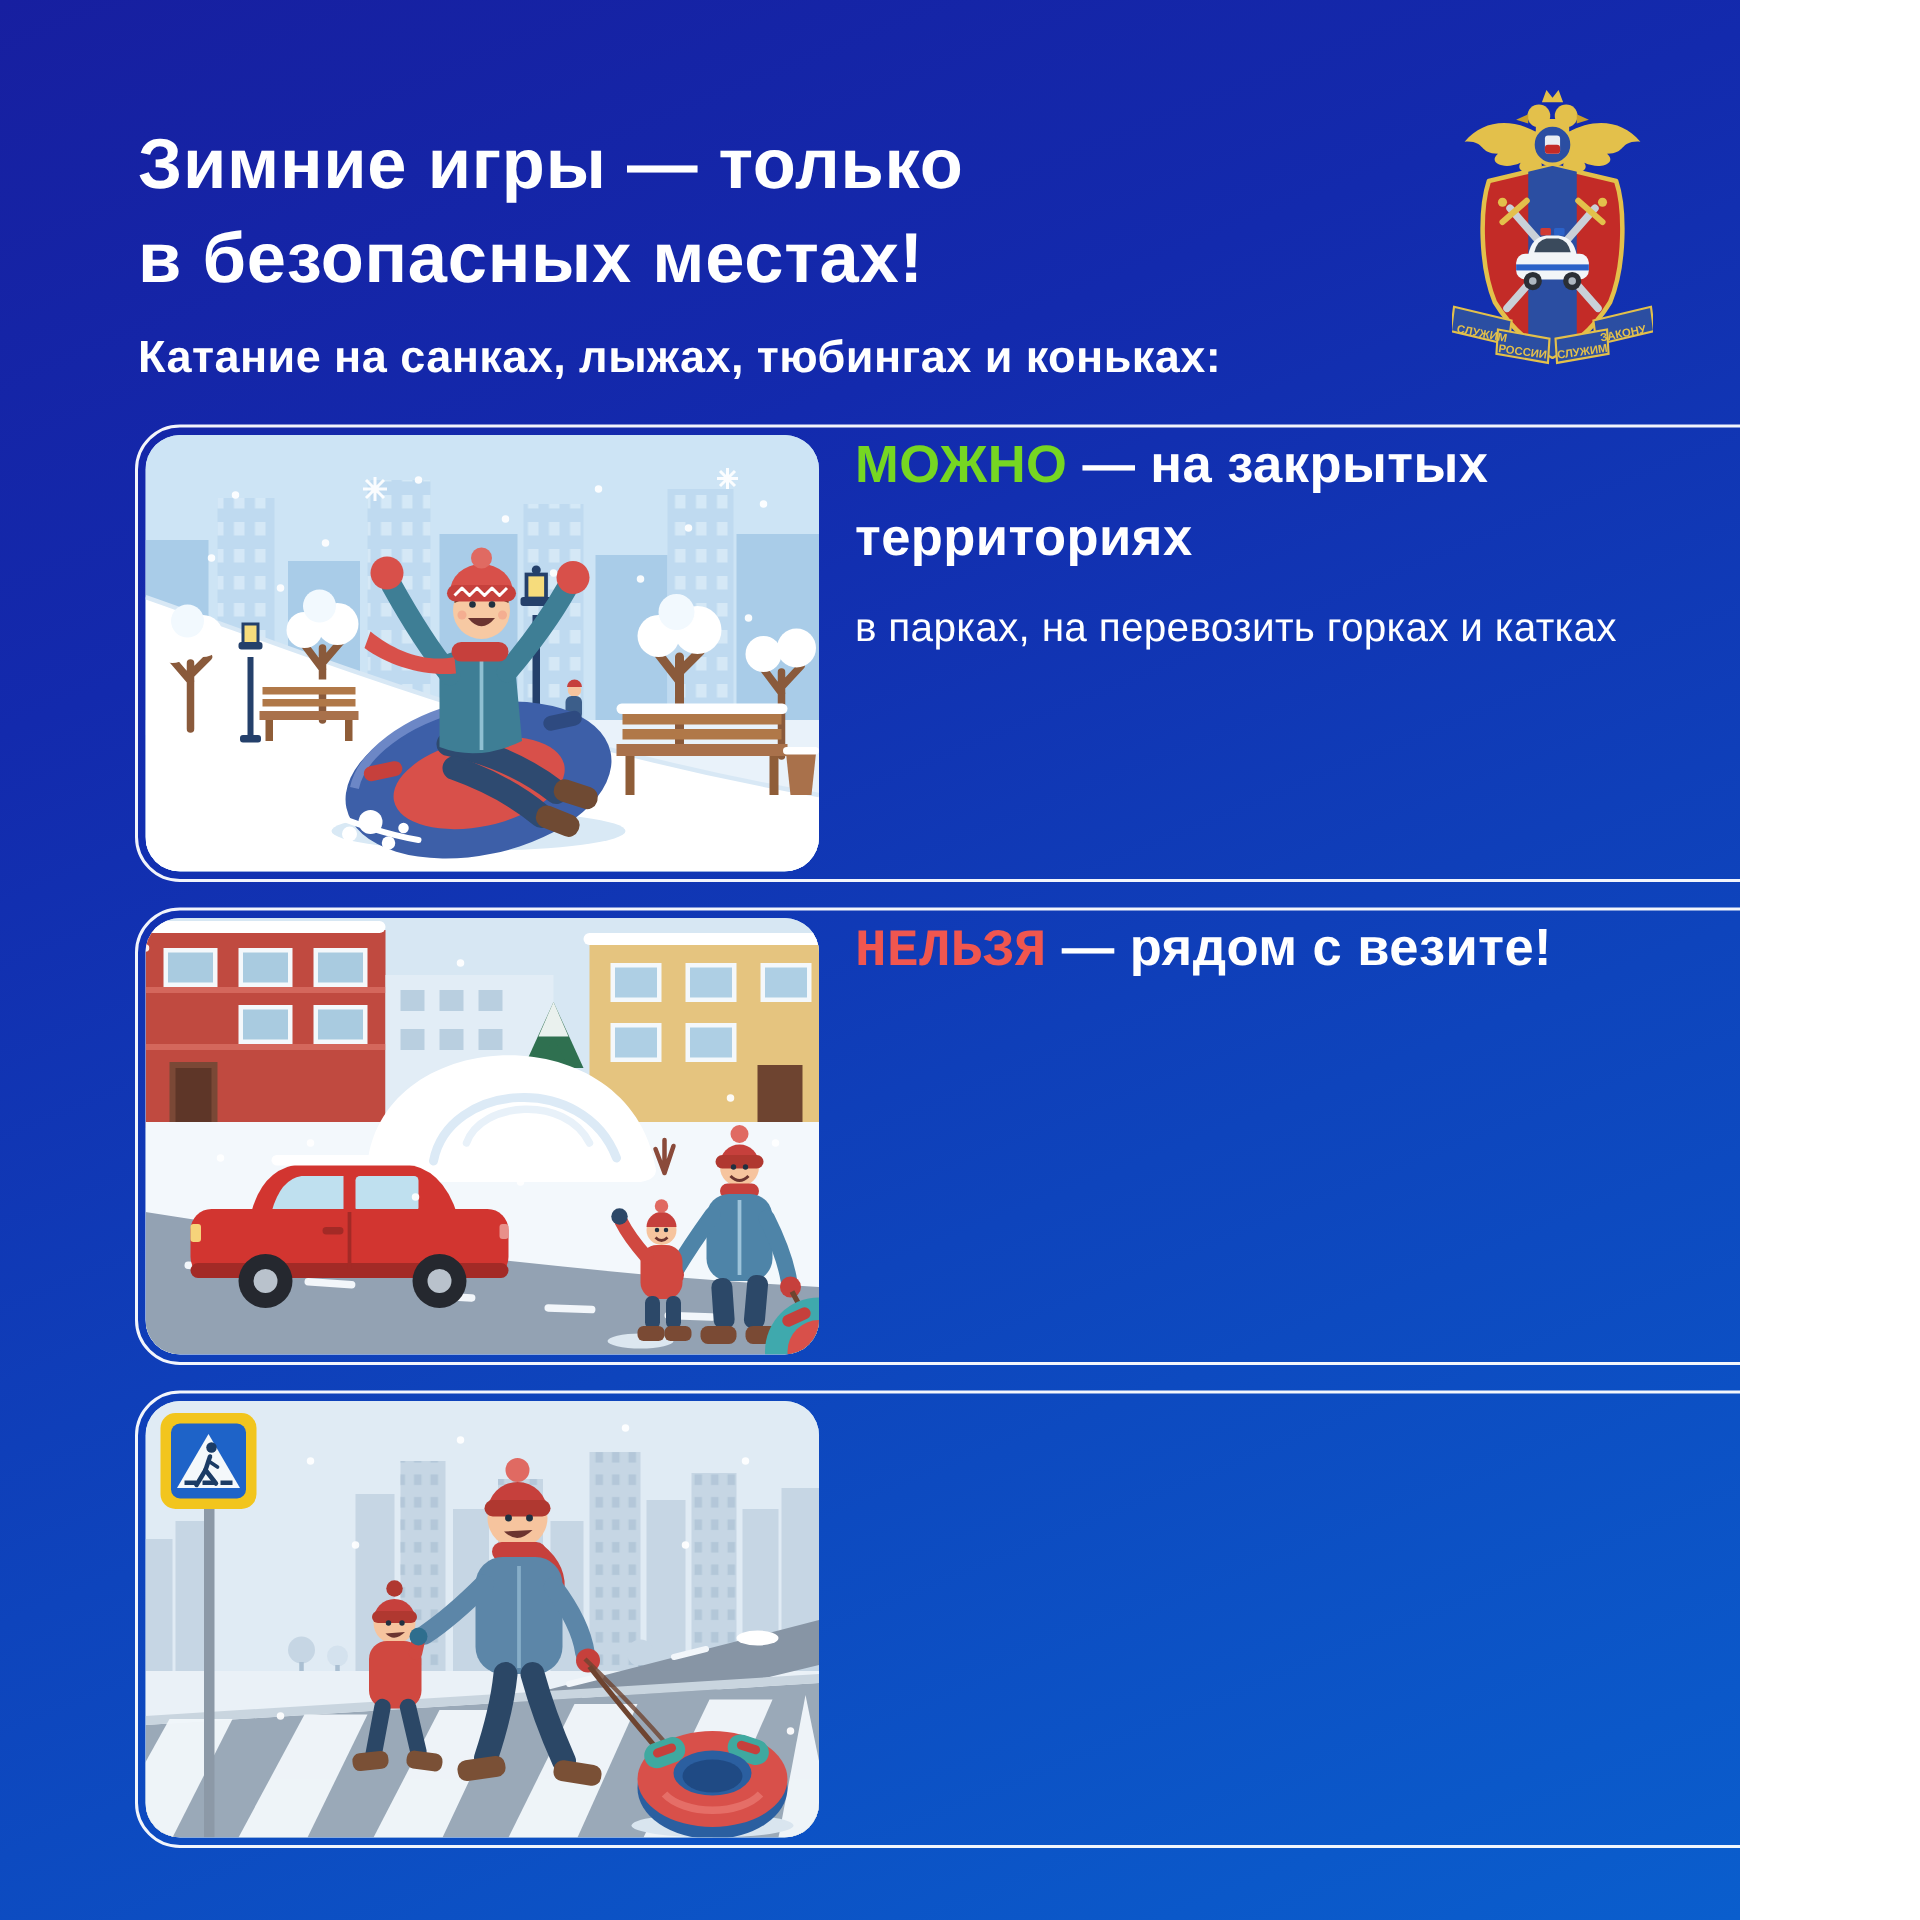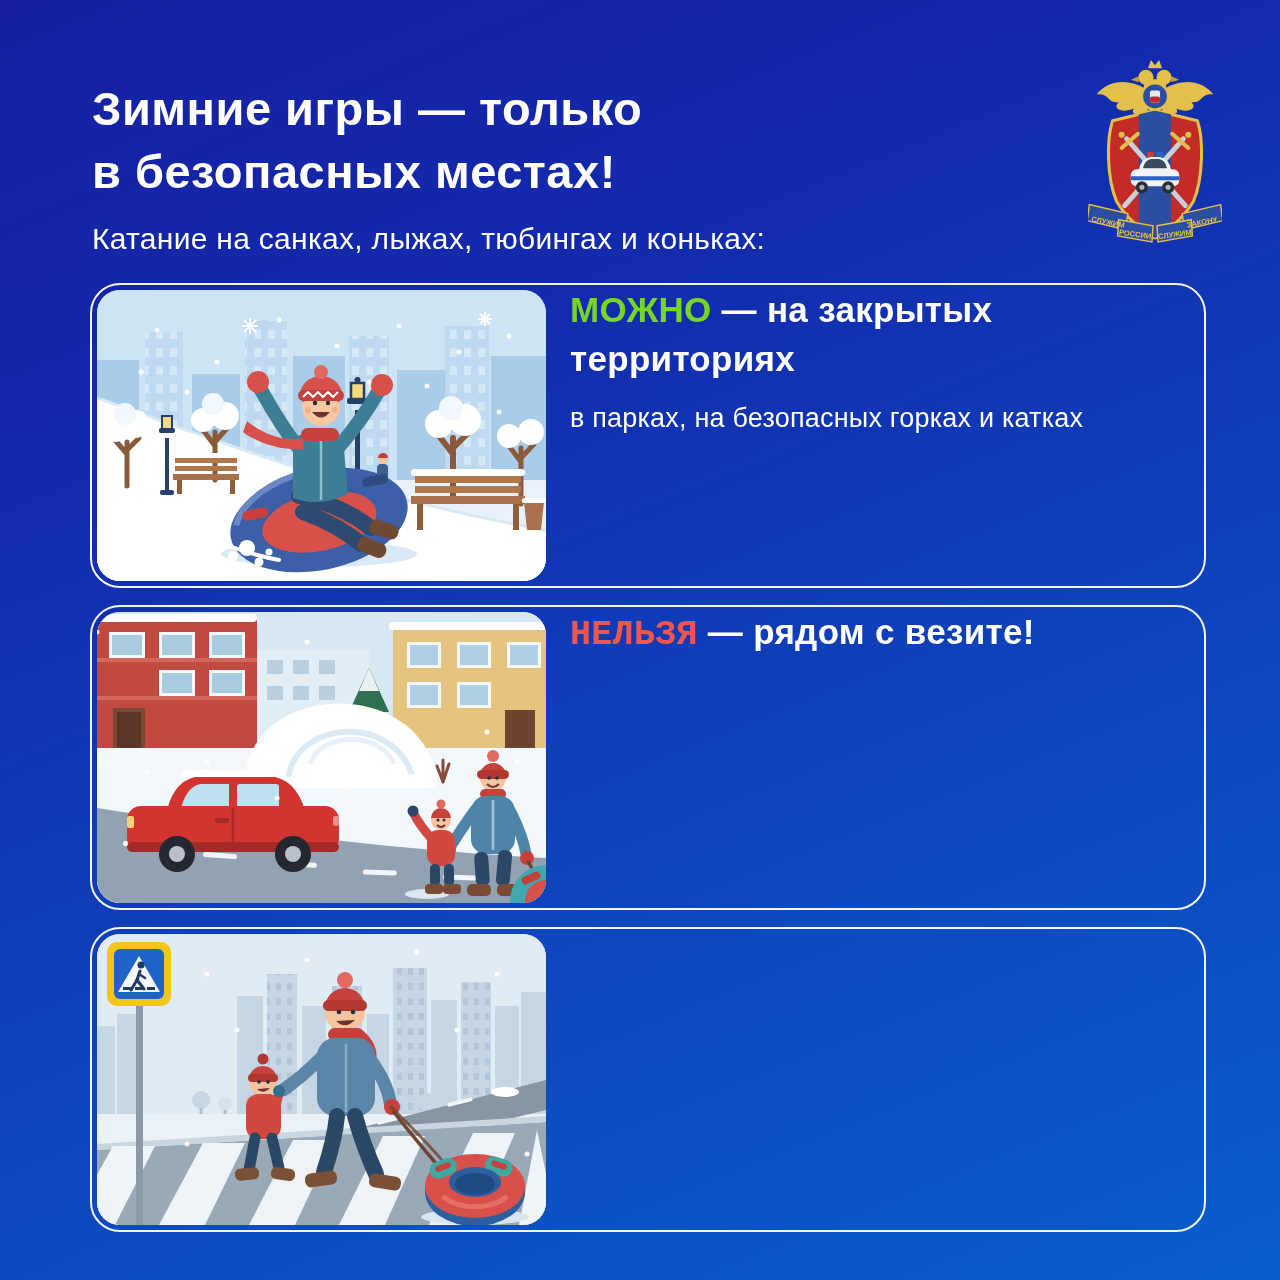--- a/index.html
+++ b/index.html
@@ -1,31 +1,31 @@
 <!DOCTYPE html>
 <html lang="ru"><head>
 <meta charset="utf-8">
 <style>
   html,body{margin:0;padding:0;}
   .page{
     position:relative;
-    width:1280px;height:1280px;
+    width:1160px;height:1280px;
     overflow:hidden;
     background:linear-gradient(158deg,#171FA0 0%,#132AAD 28%,#0E44BC 62%,#0A5ECD 100%);
     font-family:"Liberation Sans",sans-serif;
     color:#fff;
   }
   .page-title{
     position:absolute;left:92px;top:78px;
     font-size:47px;font-weight:800;line-height:1.34;letter-spacing:.5px;
     margin:0;color:#fff;
   }
   .page-subtitle{
     position:absolute;left:92px;top:222px;
-    font-size:30px;font-weight:400;letter-spacing:.3px;margin:0;color:#fff;
+    font-size:30px;font-weight:700;letter-spacing:.3px;margin:0;color:#fff;
   }
   .emblem{position:absolute;top:52px;right:58px;width:134px;height:198px;}
   .emblem svg{display:block;width:100%;height:100%;}
   .cards{
     position:absolute;left:90px;top:283px;width:1116px;
     display:flex;flex-direction:column;gap:17px;
   }
   .card{
     position:relative;height:305px;
     border:2px solid rgba(255,255,255,.95);
@@ -267,21 +267,21 @@
             <circle cx="402" cy="122" r="2.5"></circle>
               <circle cx="44" cy="82" r="2.5"></circle>
               <circle cx="272" cy="92" r="2.5"></circle>
             <path d="M153,28 L153,44 M145,36 L161,36 M147,30 L159,42 M159,30 L147,42" stroke="#FFF" stroke-width="2"></path>
             <path d="M388,22 L388,36 M381,29 L395,29 M383,24 L393,34 M393,24 L383,34" stroke="#FFF" stroke-width="2"></path>
           </g>
         </svg>
       </div>
       <div class="card-text">
         <h2 class="card-heading"><span class="hl-green">МОЖНО</span><span> — на закрытых территориях</span></h2>
-        <p class="card-body">в парках, на безопасных горках и катках</p>
+        <p class="card-body">в парках, на перевозить горках и катках</p>
       </div>
     </section>
 
     <section class="card card-forbidden">
       <div class="card-illustration">
         <svg viewBox="0 0 449 291" preserveAspectRatio="xMidYMid slice">
           <rect width="449" height="291" fill="#D7E7F3"></rect>
           <g>
             <rect x="0" y="8" width="160" height="132" fill="#C04A40"></rect>
             <rect x="0" y="46" width="160" height="4" fill="#D4675C"></rect>

